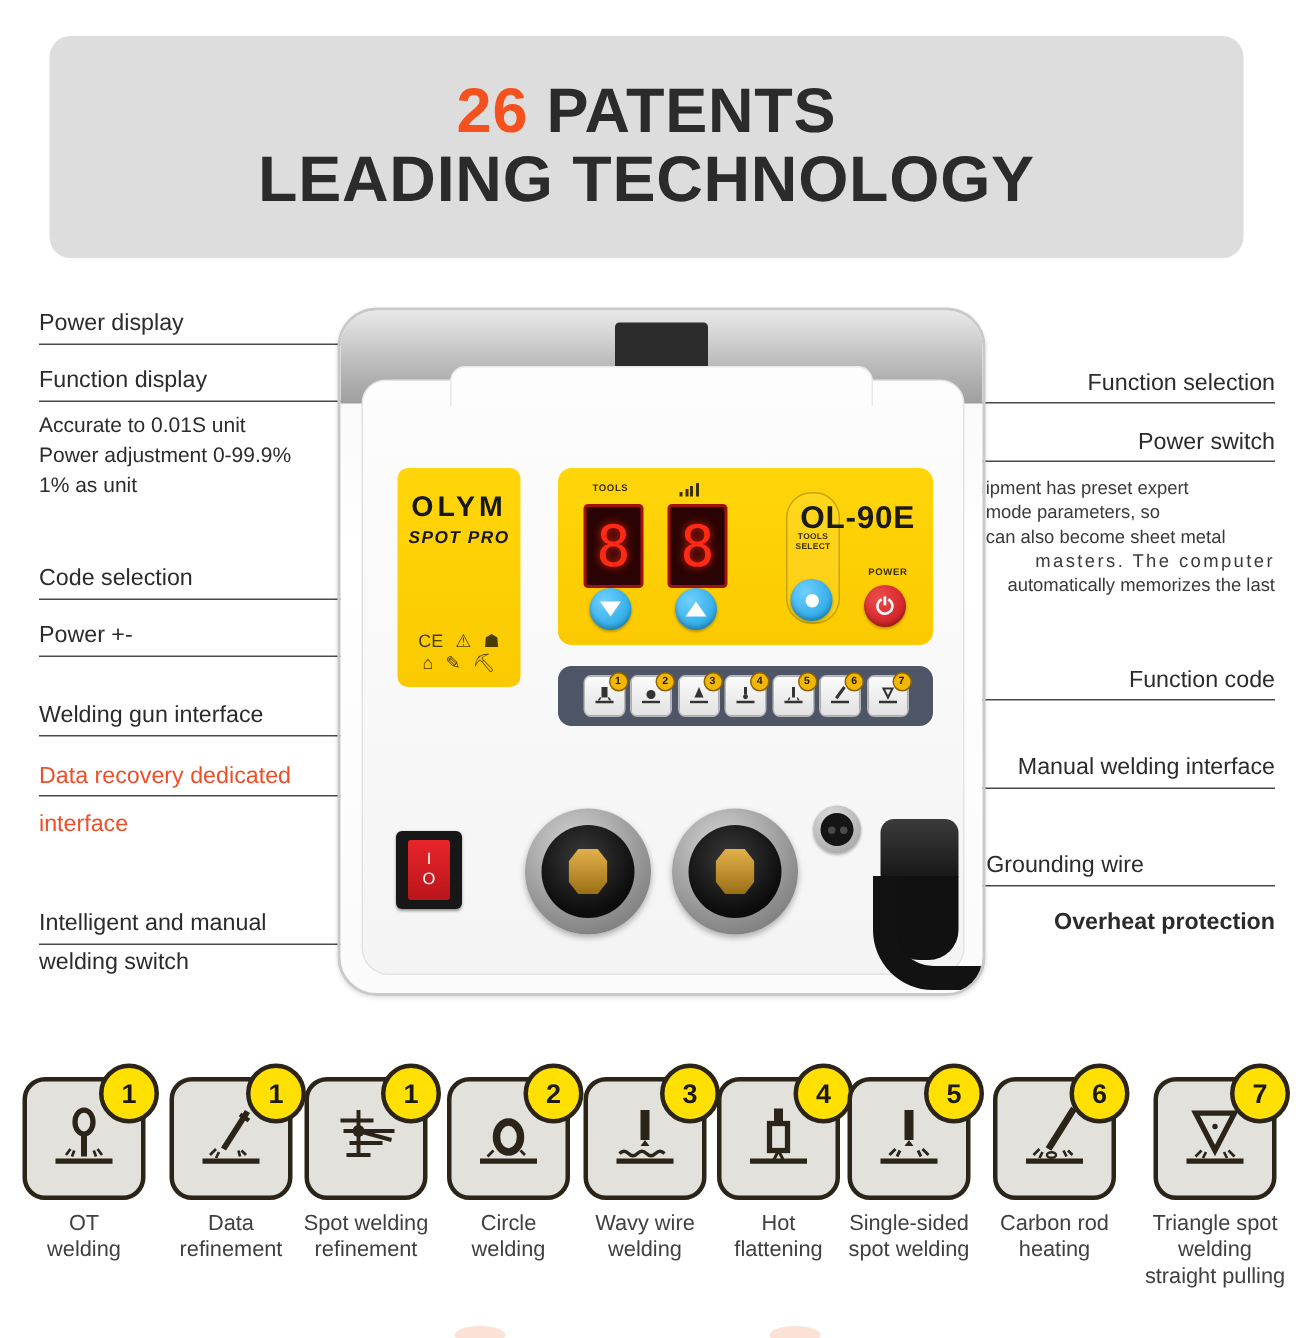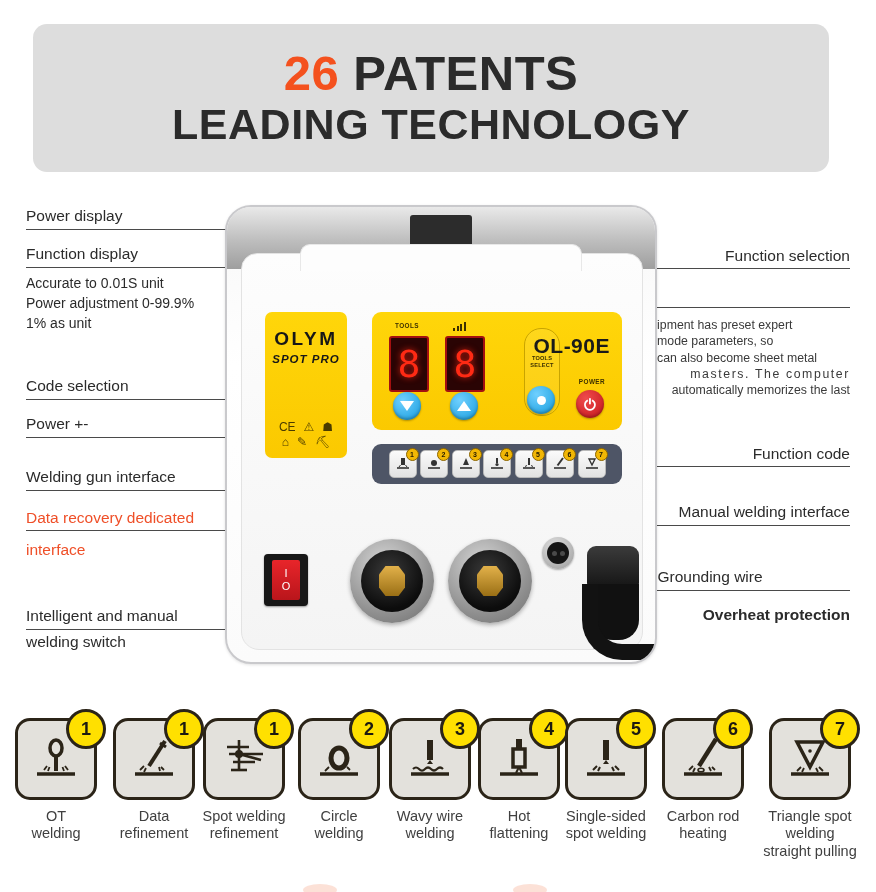--- a/index.html
+++ b/index.html
@@ -11,21 +11,21 @@
   }
   .stage{position:absolute;inset:0;}
 
   
   .banner{
     position:absolute;left:33px;top:24px;width:796px;height:148px;
     background:#dddddd;border-radius:14px;
     display:flex;flex-direction:column;align-items:center;justify-content:center;
   }
   .banner .l1{
-    font-size:49px;font-weight:bold;letter-spacing:.5px;line-height:1.06;
+    font-size:42px;font-weight:bold;letter-spacing:.5px;line-height:1.06;
     white-space:nowrap;
   }
   .banner .l1 .num{color:#f4511e;}
   .banner .l2{
     font-size:43px;font-weight:bold;letter-spacing:.5px;line-height:1.06;
     white-space:nowrap;margin-top:2px;
   }
 
   
   .cal{position:absolute;font-size:15.5px;line-height:1.28;color:#2b2b2b;}
@@ -304,20 +304,23 @@
 
   <div class="cal" style="left:26px;top:606px;width:220px;">
     <div>Intelligent and manual</div>
     <div style="margin-top:6px;">welding switch</div>
   </div>
 
   <div class="cal r" style="right:26px;top:246px;width:280px;">
     <div>Function selection</div>
   </div>
 
+  <div class="cal r" style="right:26px;top:285px;width:280px;">
+    <div>Power switch</div>
+  </div>
 
   <div class="para" style="right:26px;top:317px;width:238px;">
     <div>The equipment has preset expert</div>
     <div>welding mode parameters, so</div>
     <div>novices can also become sheet metal</div>
     <div style="letter-spacing:1.6px;text-align:right;">masters. The computer</div>
     <div style="text-align:right;">automatically memorizes the last</div>
   </div>
 
   <div class="cal r" style="right:26px;top:444px;width:280px;">

